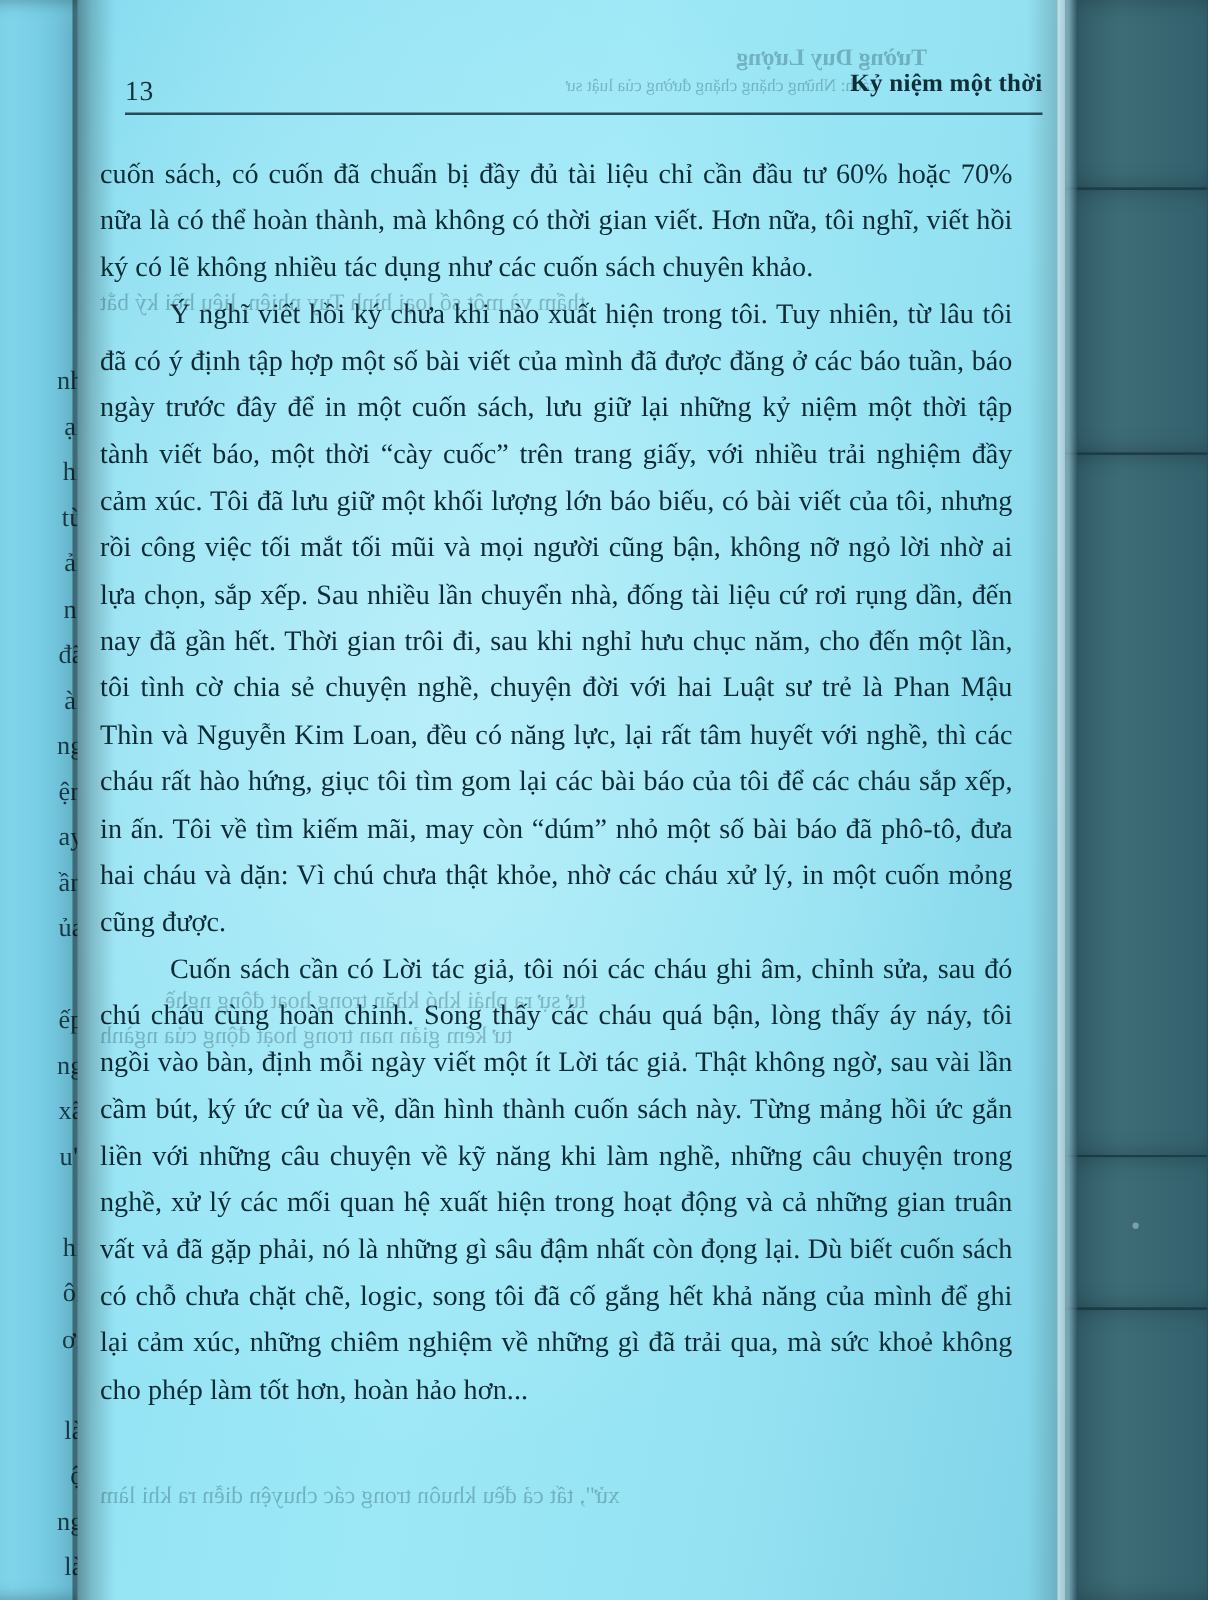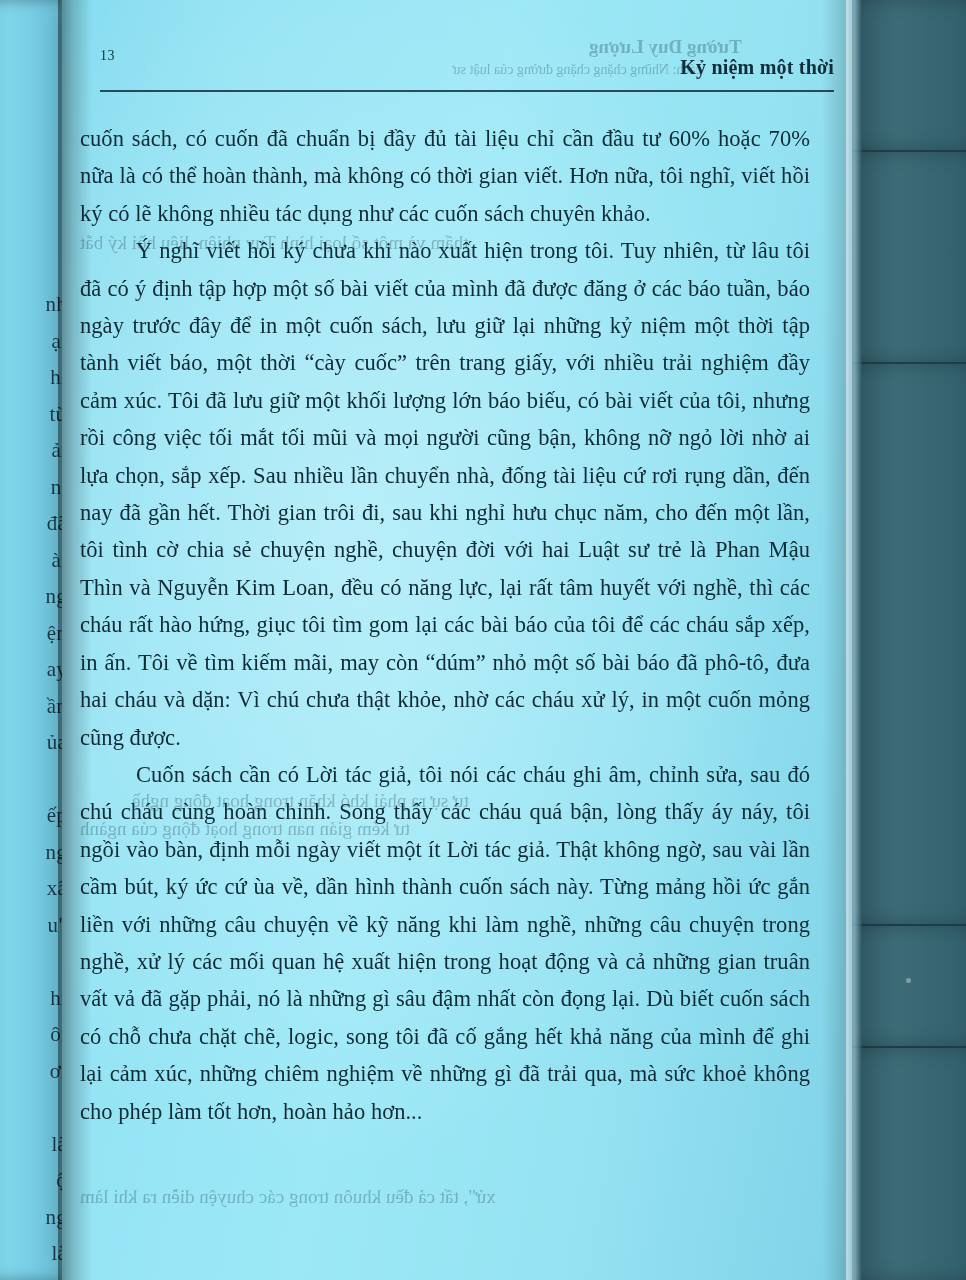--- a/index.html
+++ b/index.html
@@ -104,22 +104,22 @@
   .page-header {
     position: absolute;
     left: 20px;
     right: 18px;
     top: 36px;
     height: 60px;
   }
   .folio {
     position: absolute;
     left: 18px;
-    top: 12px;
-    font-size: 14px;
+    top: 24px;
+    font-size: 22px;
     color: #12303b;
     letter-spacing: .5px;
   }
   .running-head {
     position: absolute;
     right: 0px;
     top: 20px;
     font-size: 20px;
     font-weight: bold;
     color: #102e39;

